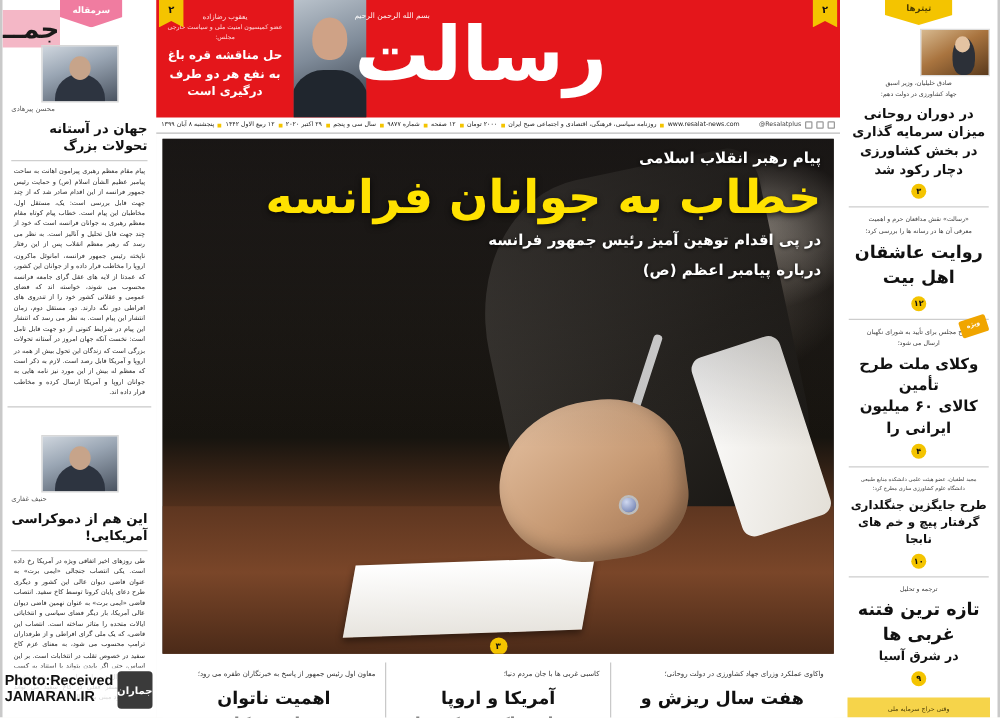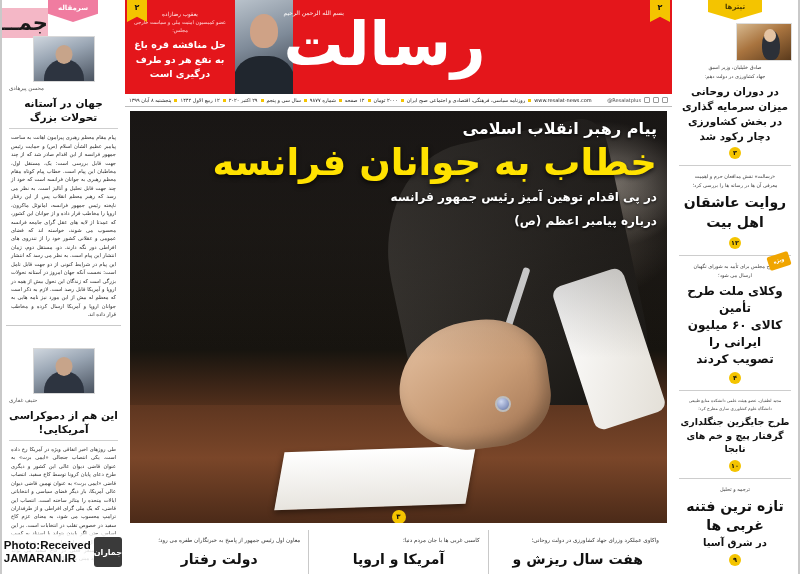--- a/index.html
+++ b/index.html
@@ -86,21 +86,21 @@
   .edit-byline {
     font-size: 5.5px;
     color: #555;
     text-align: left;
     margin: 3px 4px 3px 0;
   }
   .edit-title {
     font-size: 10.5px;
     font-weight: bold;
     color: #111;
-    text-align: center;
+    text-align: right;
     line-height: 1.35;
     padding: 2px 0 4px 0;
     border-bottom: 1px solid #cfcfcf;
   }
   .edit-body {
     font-size: 5.2px;
     line-height: 1.62;
     color: #2a2a2a;
     text-align: justify;
     padding: 4px 2px 0 2px;
@@ -328,21 +328,21 @@
     inset: 0;
     background: linear-gradient(180deg, rgba(10,8,8,0.55) 0%, rgba(10,8,8,0.18) 40%, rgba(0,0,0,0) 60%);
   }
   .hero-text {
     position: absolute;
     right: 10px; top: 8px;
     width: 330px;
     text-align: right;
   }
   .hero-kicker {
-    font-size: 16px;
+    font-size: 12px;
     font-weight: bold;
     color: #ffffff;
     text-shadow: 0 1px 3px rgba(0,0,0,0.85);
     margin-bottom: 4px;
   }
   .hero-title {
     font-size: 37px;
     font-weight: bold;
     color: #ffe200;
     line-height: 1.12;
@@ -642,21 +642,21 @@
 
       <div class="teaser">
         <div class="teaser-kicker">کاسبی غربی ها با جان مردم دنیا؛</div>
         <div class="teaser-title">آمریکا و اروپا</div>
         <div class="teaser-title">دزدان واکسن کرونا هستند</div>
 
       </div>
 
       <div class="teaser">
         <div class="teaser-kicker">معاون اول رئیس جمهور از پاسخ به خبرنگاران طفره می رود؛</div>
-        <div class="teaser-title">دولت رفتار</div>
+        <div class="teaser-title">اهمیت ناتوان</div>
         <div class="teaser-title">در حل مشکلات اقتصادی</div>
 
       </div>
     </div>
   </div>
 
   <div class="right-col">
 
     <div style="position:relative;">
       <div class="rib-rule"></div>
@@ -681,21 +681,20 @@
       <div class="side-pg">۱۲</div>
     </div>
     <div class="side-rule"></div>
 
     <div class="side-item" style="position:relative;">
       <div class="corner-mini">ویژه</div>
       <div class="side-kicker">طرح مجلس برای تأیید به شورای نگهبان</div>
       <div class="side-kicker" style="margin-top:-2px;">ارسال می شود؛</div>
       <div class="side-title" style="font-size:12px;">وکلای ملت طرح تأمین</div>
       <div class="side-title" style="font-size:12px;">کالای ۶۰ میلیون ایرانی را</div>
-      <div class="side-title" style="font-size:12px;">تصویب کردند</div>
       <div class="side-pg">۴</div>
     </div>
     <div class="side-rule"></div>
 
     <div class="side-item">
       <div class="side-kicker" style="font-size:4.2px;">مجید لطفیان، عضو هیئت علمی دانشکده منابع طبیعی</div>
       <div class="side-kicker" style="font-size:4.2px; margin-top:-2px;">دانشگاه علوم کشاورزی ساری مطرح کرد؛</div>
       <div class="side-title" style="font-size:9.5px;">طرح جایگزین جنگلداری</div>
       <div class="side-title" style="font-size:9.5px;">گرفتار پیچ و خم های نابجا</div>
       <div class="side-pg">۱۰</div>

